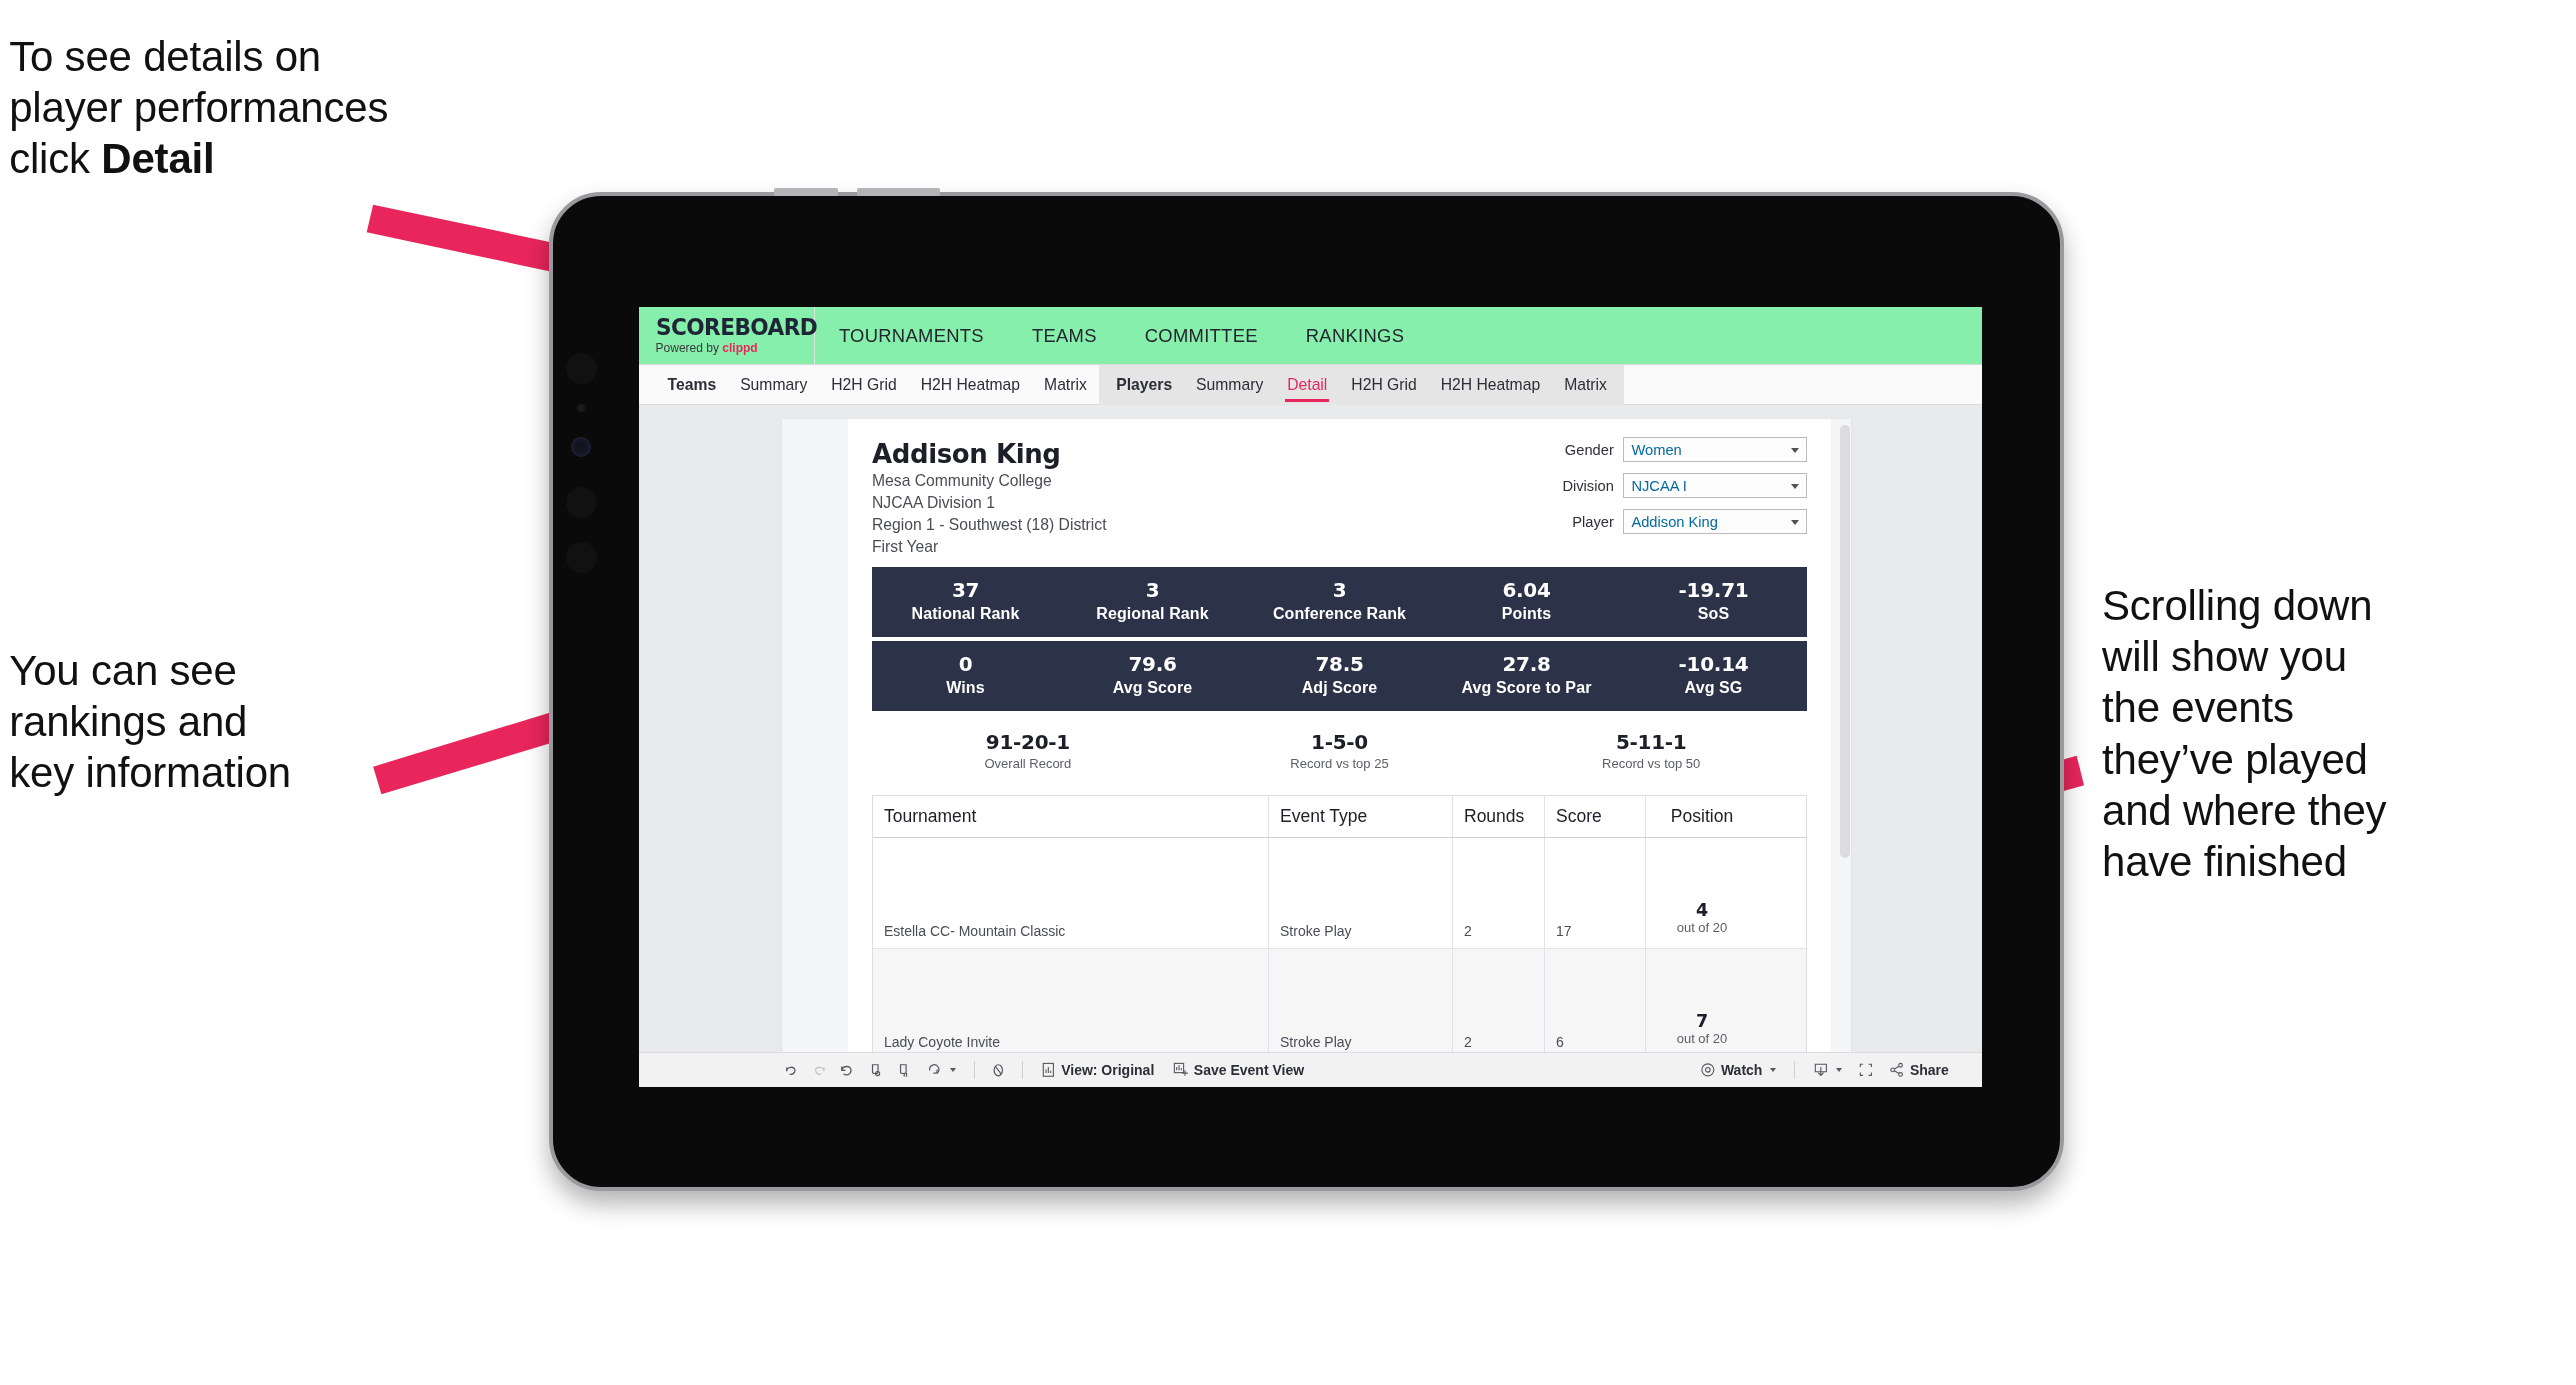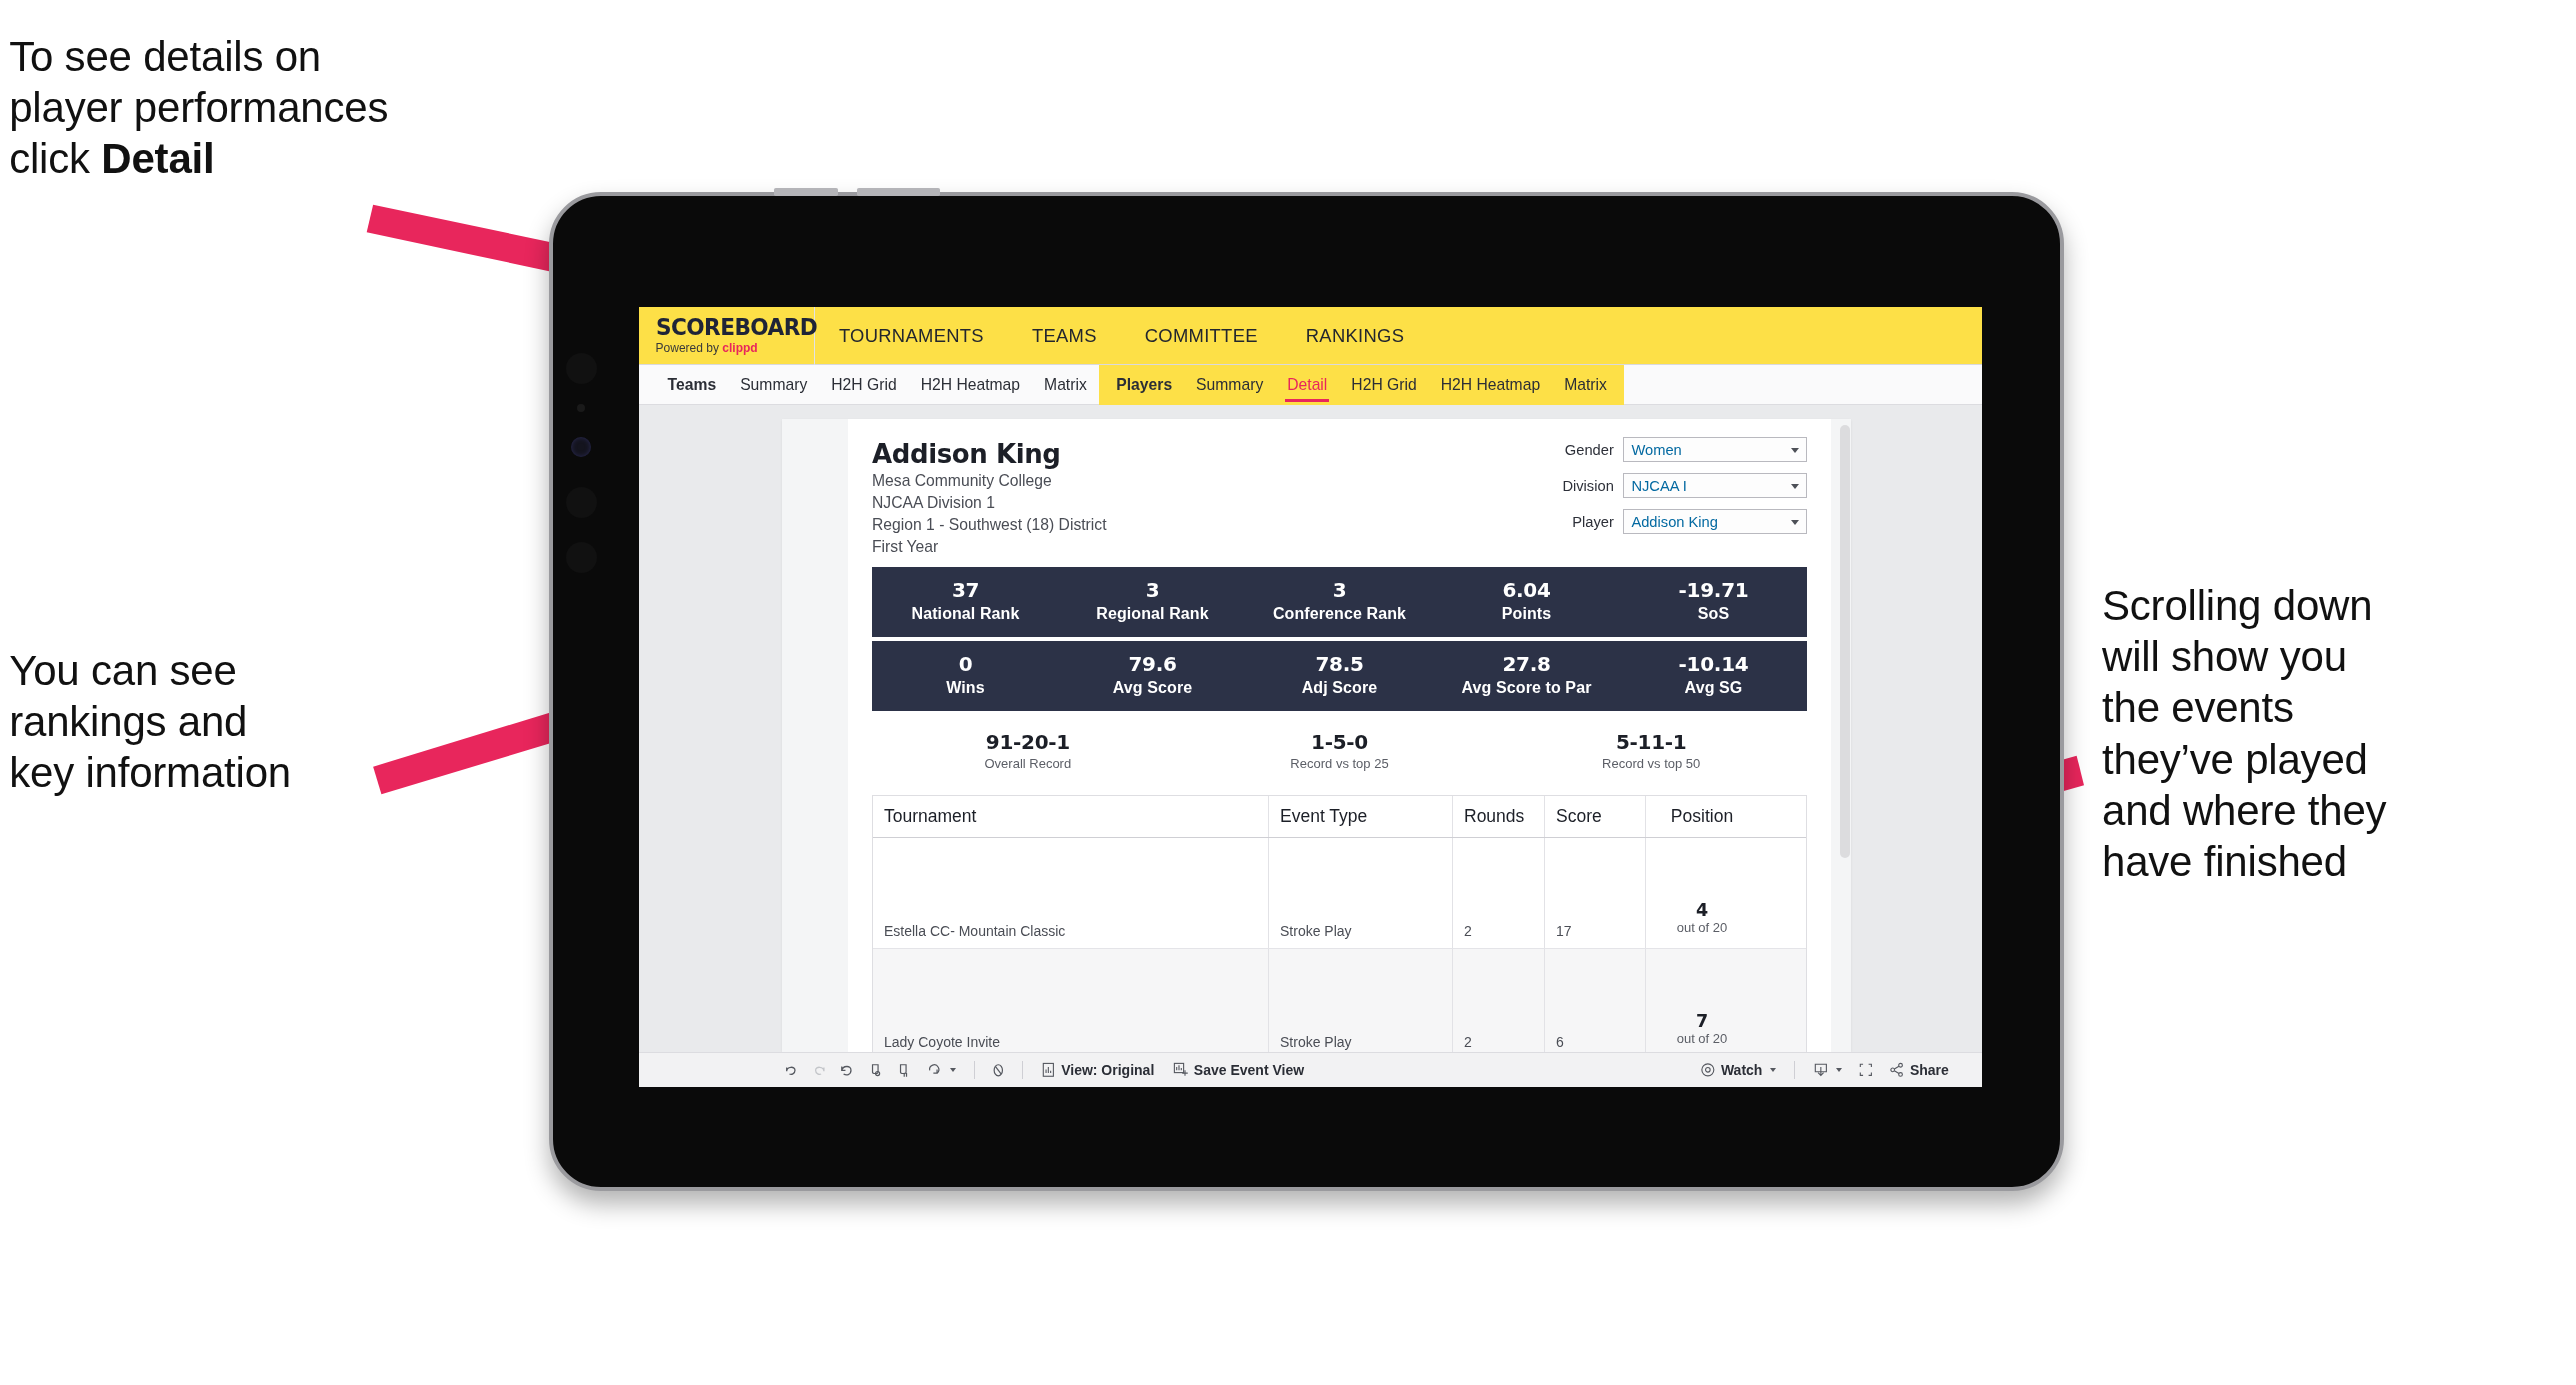--- a/index.html
+++ b/index.html
@@ -54,21 +54,21 @@
   #screen {
     position:absolute;
     left:86px; top:111px;
     width:1343px; height:780px;
     background:#e9eaec;
     overflow:hidden;
   }
 
   
   #brandbar {
-    height:58px; background:#fde047;
+    height:58px; background:#86efac;
     display:flex; align-items:center;
     border-bottom:0.9px solid #d9d9dd;
     position:relative;
   }
   #logo-block { width:175px; padding-left:16.6px; }
   #logo-word {
     font-family:"DejaVu Sans", sans-serif;
     font-weight:700; font-size:23px; letter-spacing:-0.6px;
     color:#1f2437; line-height:1;
     transform:scaleX(0.94); transform-origin:left center;
@@ -83,21 +83,21 @@
   }
 
   
   #subnav {
     height:40px; background:#fafafb;
     border-bottom:0.9px solid #dcdce0;
     display:flex; align-items:center; padding-left:16.6px;
     position:relative;
   }
   .subgroup { display:flex; align-items:center; height:40px; }
-  .subgroup.shaded { background:#fde047; padding:0 5.5px; }
+  .subgroup.shaded { background:#e5e5e5; padding:0 5.5px; }
   .sub-item {
     font-size:15.7px; color:#2b2e36; padding:0 12px;
     height:40px; display:flex; align-items:center; position:relative;
     white-space:nowrap;
   }
   .sub-item.lead { font-weight:700; }
   .sub-item.active { color:#e8265c; }
   .sub-item.active::after {
     content:""; position:absolute; left:10px; right:10px; bottom:2.8px;
     height:2.8px; background:#e8265c;

